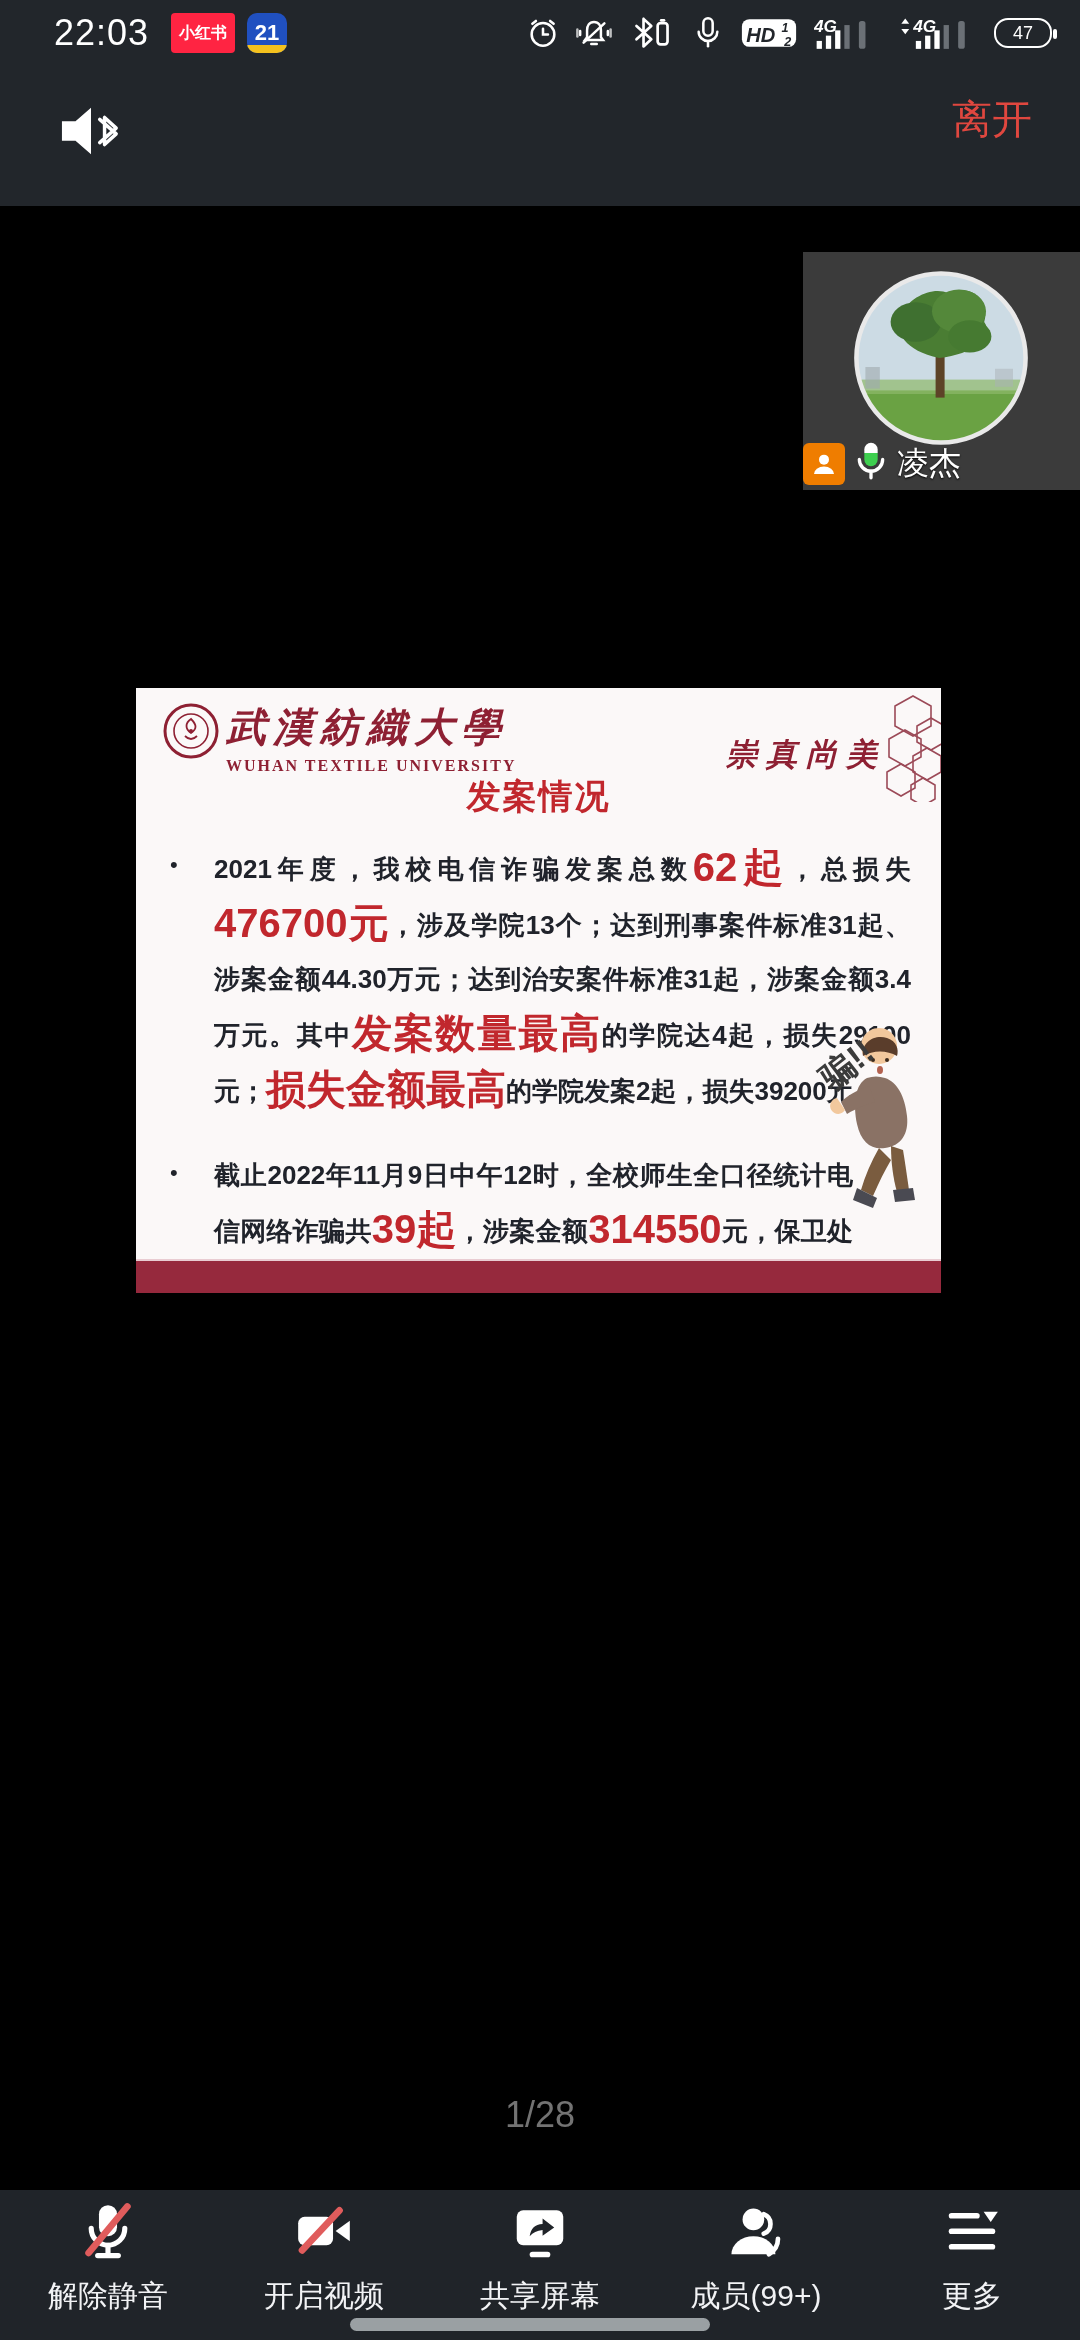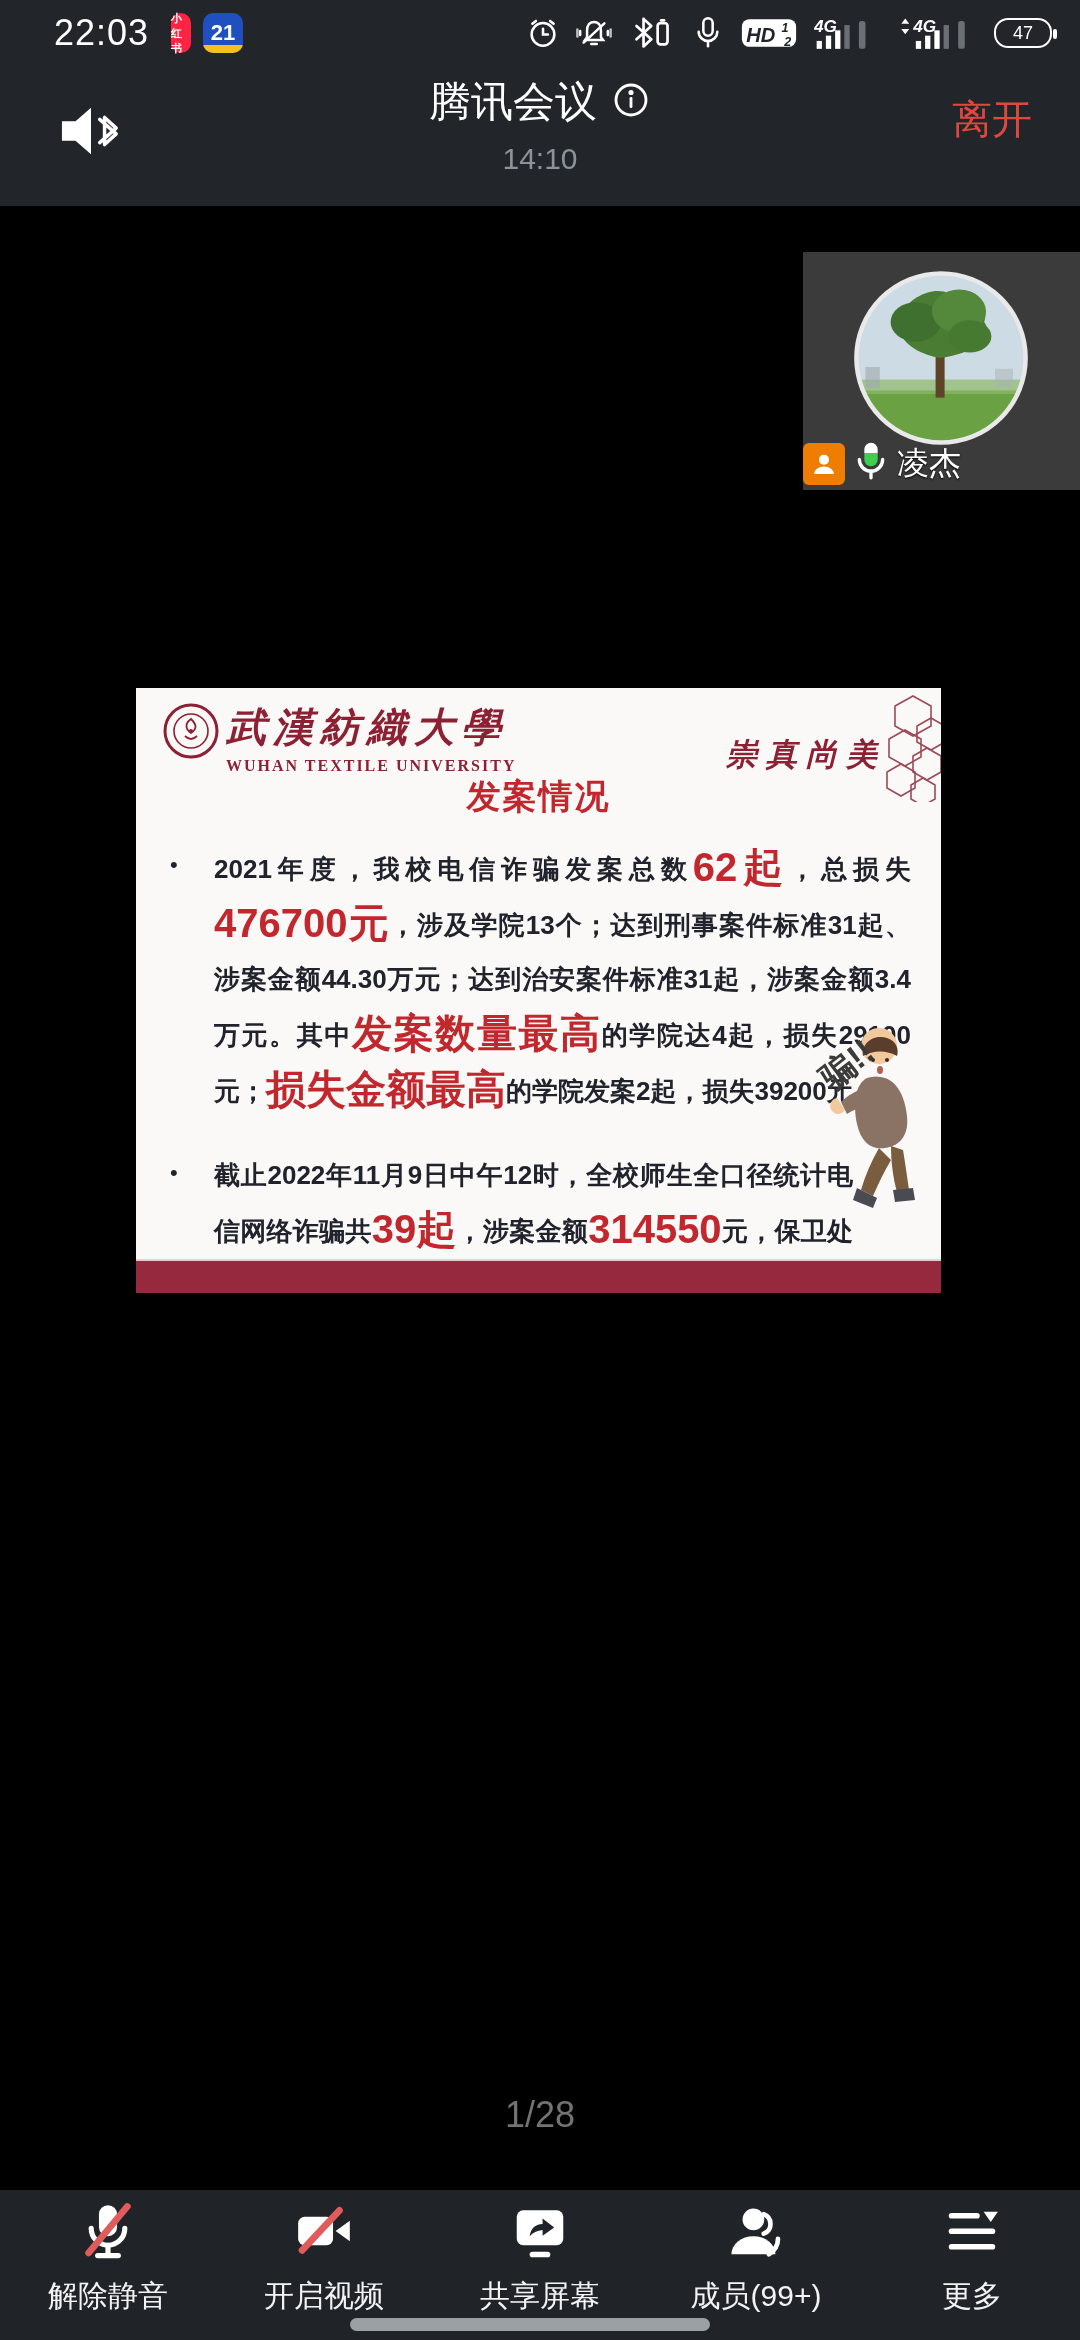--- a/index.html
+++ b/index.html
@@ -5,21 +5,21 @@
   * { margin:0; padding:0; box-sizing:border-box; }
   html,body { background:#000; }
   body { font-family:"Liberation Sans","DejaVu Sans",sans-serif; }
   .screen { position:relative; width:1080px; height:2340px; background:#000; overflow:hidden; margin:0 auto; }
 
   
   .topbar { position:absolute; top:0; left:0; width:1080px; height:206px; background:#22262b; }
   .status-row { position:absolute; top:0; left:0; right:0; height:66px; display:flex; align-items:center; padding:0 28px;justify-content:center; }
   .status-time { color:#fff; font-size:36px; font-weight:400; margin-left:26px; letter-spacing:1px; }
   .app-badges { display:flex; gap:12px; margin-left:22px; }
-  .badge-xhs { width:20px; height:40px; background:#ff2442; border-radius:10px; color:#fff; font-size:11px; font-weight:700; display:flex; align-items:center; justify-content:center; }
+  .badge-xhs { width:64px; height:40px; background:#ff2442; border-radius:4px; color:#fff; font-size:16px; font-weight:700; display:flex; align-items:center; justify-content:center; }
   .badge-21 { width:40px; height:40px; background:#2050c0; border-radius:10px; color:#fff; font-size:22px; font-weight:700; display:flex; align-items:center; justify-content:center; position:relative; overflow:hidden; }
   .badge-21:after { content:""; position:absolute; left:0; right:0; bottom:0; height:8px; background:#f4c11e; }
   .status-right { margin-left:auto; display:flex; align-items:center; gap:16px; }
   .sicon { display:flex; align-items:center;font-style:italic; }
   .battery-pill { position:relative; width:58px; height:30px; border:2.5px solid #fff; border-radius:14px; color:#fff; font-size:18px; display:flex; align-items:center; justify-content:center; }
   .battery-pill:after { content:""; position:absolute; right:-7px; top:9px; width:4px; height:10px; background:#fff; border-radius:2px; }
 
   .header-row { position:absolute; top:66px; left:0; right:0; height:140px; }
   .audio-route { position:absolute; left:52px; top:34px; }
   .header-center { position:absolute; left:0; right:0; top:8px; text-align:center; }
@@ -146,33 +146,20 @@
       </span>
     </div>
 
     <div class="header-row">
       <span class="audio-route">
         <svg width="78" height="62" viewBox="0 0 40 32">
           <path d="M5 11 h7 L20 4 V28 L12 21 H5 Z" fill="#fff"></path>
           <path d="M27 9 L33 14.5 L24.5 22 M24.5 10 L33 17.5 L27 23 V9" fill="none" stroke="#fff" stroke-width="1.8" stroke-linecap="round" stroke-linejoin="round"></path>
         </svg>
       </span>
-      <div class="header-center">
-        <div class="meet-title-line">
-          <span class="meet-title">腾讯会议</span>
-          <span>
-            <svg width="40" height="40" viewBox="0 0 24 24" fill="none" stroke="#fff" stroke-width="1.7" stroke-linecap="round">
-              <circle cx="12" cy="12" r="9"></circle>
-                <path d="M12 11 v5"></path>
-                <circle cx="12" cy="7.5" r="0.7" fill="#fff"></circle>
-            </svg>
-          </span>
-        </div>
-        <div class="meet-elapsed">14:10</div>
-      </div>
       <span class="leave-btn">离开</span>
     </div>
   </div>
 
   <div class="video-tile">
     <div class="avatar-wrap">
       <svg width="180" height="180" viewBox="0 0 100 100">
         <defs>
             <clipPath id="avclip">
               <circle cx="50" cy="50" r="47"></circle>

